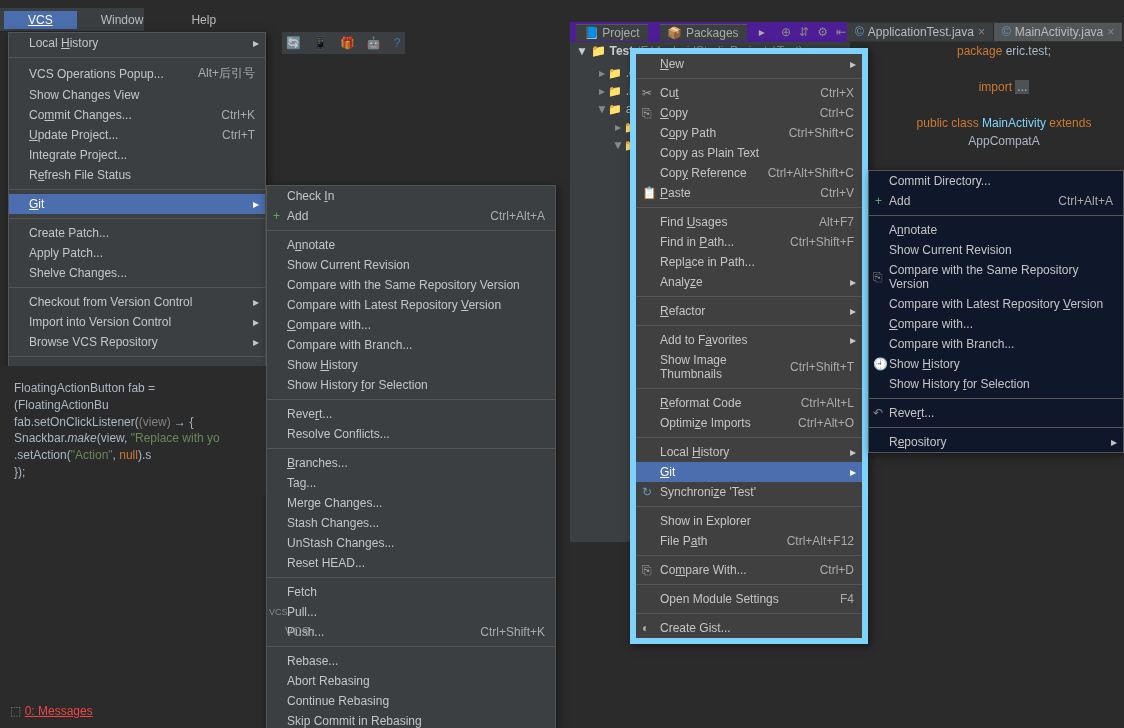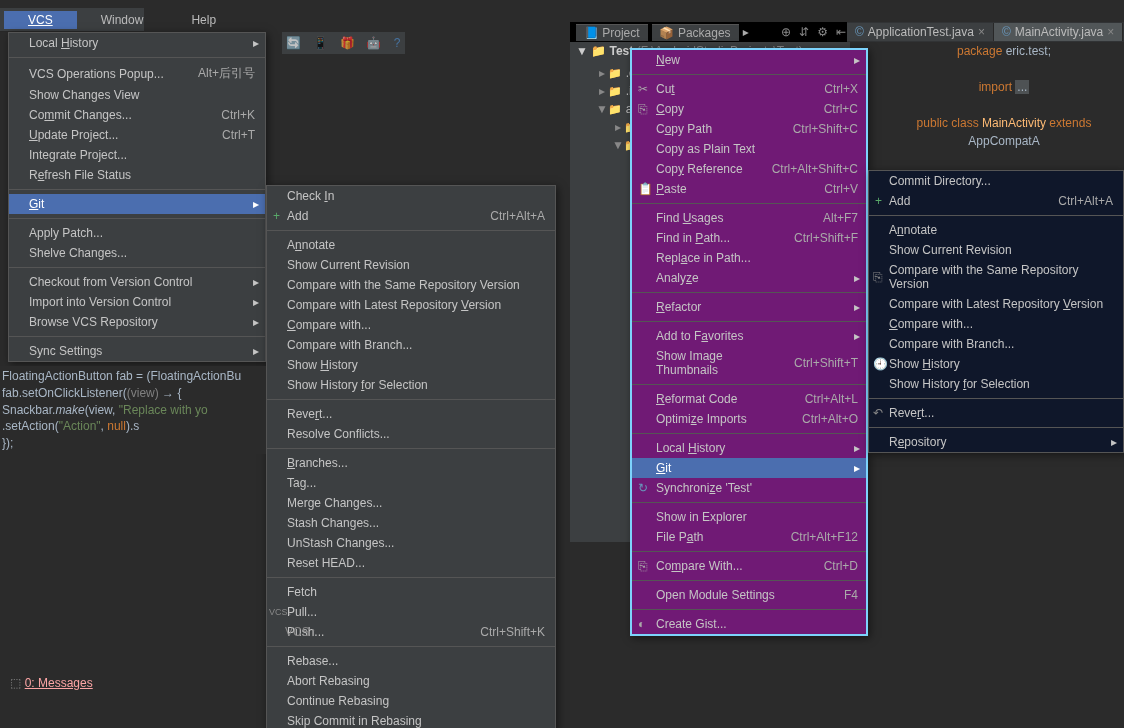--- a/index.html
+++ b/index.html
@@ -12,47 +12,47 @@
 .mi { display: flex; align-items: center; justify-content: space-between; padding: 3px 10px 3px 20px; cursor: pointer; position: relative; color: #c5c5c5; }
 .mi.sel { background: #4b6eaf; color: #fff; }
 .mi .sc { color: #aaa; margin-left: 20px; }
 .mi .arrow { position: absolute; right: 6px; }
 .sep { height: 1px; background: #555; margin: 4px 0; }
 .u { text-decoration: underline; }
 
 .git-submenu { position: absolute; top: 185px; left: 266px; width: 290px; background: #3c3f41; border: 1px solid #555; box-shadow: 2px 2px 8px rgba(0,0,0,0.5); }
 
 .proj-panel { position: absolute; top: 22px; left: 570px; width: 280px; height: 520px; background: #3c3f41; }
-.proj-tabs { height: 20px; background: #000000; display: flex; align-items: center; padding-left: 6px; gap: 4px; font-size: 11px; color: #aaa; }
+.proj-tabs { height: 20px; background: #4c1d95; display: flex; align-items: center; padding-left: 6px; gap: 12px; font-size: 11px; color: #aaa; }
 .proj-tabs .tab { padding: 1px 8px; background: #3c3f41; border-top: 1px solid #555; cursor: pointer; }
 .proj-path { padding: 2px 6px; font-size: 12px; color: #ccc; }
 .tree { padding: 4px 0 4px 2px; font-size: 12px; color: #bbb; }
 .tree-row { display: flex; align-items: center; height: 18px; padding-left: 0; }
 .tree-row .tw { width: 12px; text-align: center; color: #888; }
 .tree-row .fi { margin-right: 4px; font-size: 11px; }
 
-.ctx-menu { position: absolute; top: 48px; left: 630px; width: 238px; background: #701a75; border: 2px solid #7dd3fc; box-shadow: 2px 2px 8px rgba(0,0,0,0.5); z-index: 5; }
+.ctx-menu { position: absolute; top: 48px; left: 630px; width: 238px; background: #404040; border: 6px solid #7dd3fc; box-shadow: 2px 2px 8px rgba(0,0,0,0.5); z-index: 5; }
 .ctx-menu .mi { padding: 3px 8px 3px 24px; }
 
 .git-ctx-sub { position: absolute; top: 170px; left: 868px; width: 256px; background: #0f172a; border: 1px solid #555; box-shadow: 2px 2px 8px rgba(0,0,0,0.5); z-index: 6; }
 
 .editor-tabs { position: absolute; top: 22px; right: 0; width: 277px; height: 20px; background: #313335; display: flex; align-items: center; font-size: 11px; }
 .editor-tabs .et { padding: 2px 8px; display: flex; align-items: center; gap: 4px; background: #3c3f41; border-right: 1px solid #282828; cursor: pointer; }
 .editor-tabs .et.active { background: #515658; }
 .editor-tabs .close { color: #888; }
 
 .code { position: absolute; top: 42px; right: 0; width: 240px; font-family: "Consolas", monospace; font-size: 12px; line-height: 1.5; color: #a9b7c6; text-align: center; }
 .kw { color: #cc7832; }
 .fn { color: #ffc66d; }
 .str { color: #6a8759; }
 .ann { color: #bbb529; }
 
-.code-left { position: absolute; top: 366px; left: 0; width: 266px; font-family: "Consolas", monospace; font-size: 12px; line-height: 1.4; color: #a9b7c6; background: #2b2b2b; padding: 2px; }
-
-.msg-bar { position: absolute; top: 676px; left: 10px; color: #fca5a5; }
+.code-left { position: absolute; top: 366px; left: 0; width: 266px; font-family: "Consolas", monospace; font-size: 12px; line-height: 1.4; color: #a9b7c6; background: #2b2b2b; padding: 14px; }
+
+.msg-bar { position: absolute; top: 704px; left: 10px; color: #ef4444; }
 .msg-bar::before { content: "⬚ "; color: #888; }
 
 .toolbar { position: absolute; top: 32px; left: 282px; display: flex; gap: 12px; align-items: center; padding: 4px; background: #3c3f41; }
 .toolbar span { opacity: 0.7; }
 
 .proj-toolbar { position: absolute; top: 22px; left: 756px; width: 90px; height: 20px; display: flex; align-items: center; justify-content: flex-end; gap: 8px; font-size: 11px; color: #888; }
 </style>
 </head>
 <body>
 
@@ -96,20 +96,23 @@
     </div>
   <div class="mi">
       <span>R<span class="u">e</span>fresh File Status</span>
     </div>
   <div class="sep"></div>
   <div class="mi sel">
       <span><span class="u">G</span>it</span>
       <span class="arrow">▸</span>
     </div>
   <div class="sep"></div>
+  <div class="mi">
+      <span>Create Patch...</span>
+    </div>
   <div class="mi">
       <span>Apply Patch...</span>
     </div>
   <div class="mi">
       <span>Shelve Changes...</span>
     </div>
   <div class="sep"></div>
   <div class="mi">
       <span>Checkout from Version Control</span>
       <span class="arrow">▸</span>
@@ -447,17 +450,17 @@
       <span>MainActivity.java</span>
       <span class="close">×</span>
     </div>
 </div>
 
 <div class="code">
   <div><span class="kw">package</span> <span>eric.test</span>;</div>
   <div>&nbsp;</div>
   <div><span class="kw">import</span> <span style="background:#4e5254;padding:0 2px">...</span></div>
   <div>&nbsp;</div>
-  <div><span class="kw">public</span> <span class="kw">class</span> <span style="color:#fdba74">MainActivity</span> <span class="kw">extends</span> <span>AppCompatA</span></div>
+  <div><span class="kw">public</span> <span class="kw">class</span> <span style="color:#7dd3fc">MainActivity</span> <span class="kw">extends</span> <span>AppCompatA</span></div>
   <div>&nbsp;</div>
   <div>&nbsp;&nbsp;&nbsp;&nbsp;<span class="ann">@Override</span></div>
   <div>&nbsp;&nbsp;&nbsp;&nbsp;<span class="kw">protected</span> <span class="kw">void</span> <span class="fn">onCreate</span><span>(Bundle savedInst</span></div>
 </div>
 
 </body></html>

